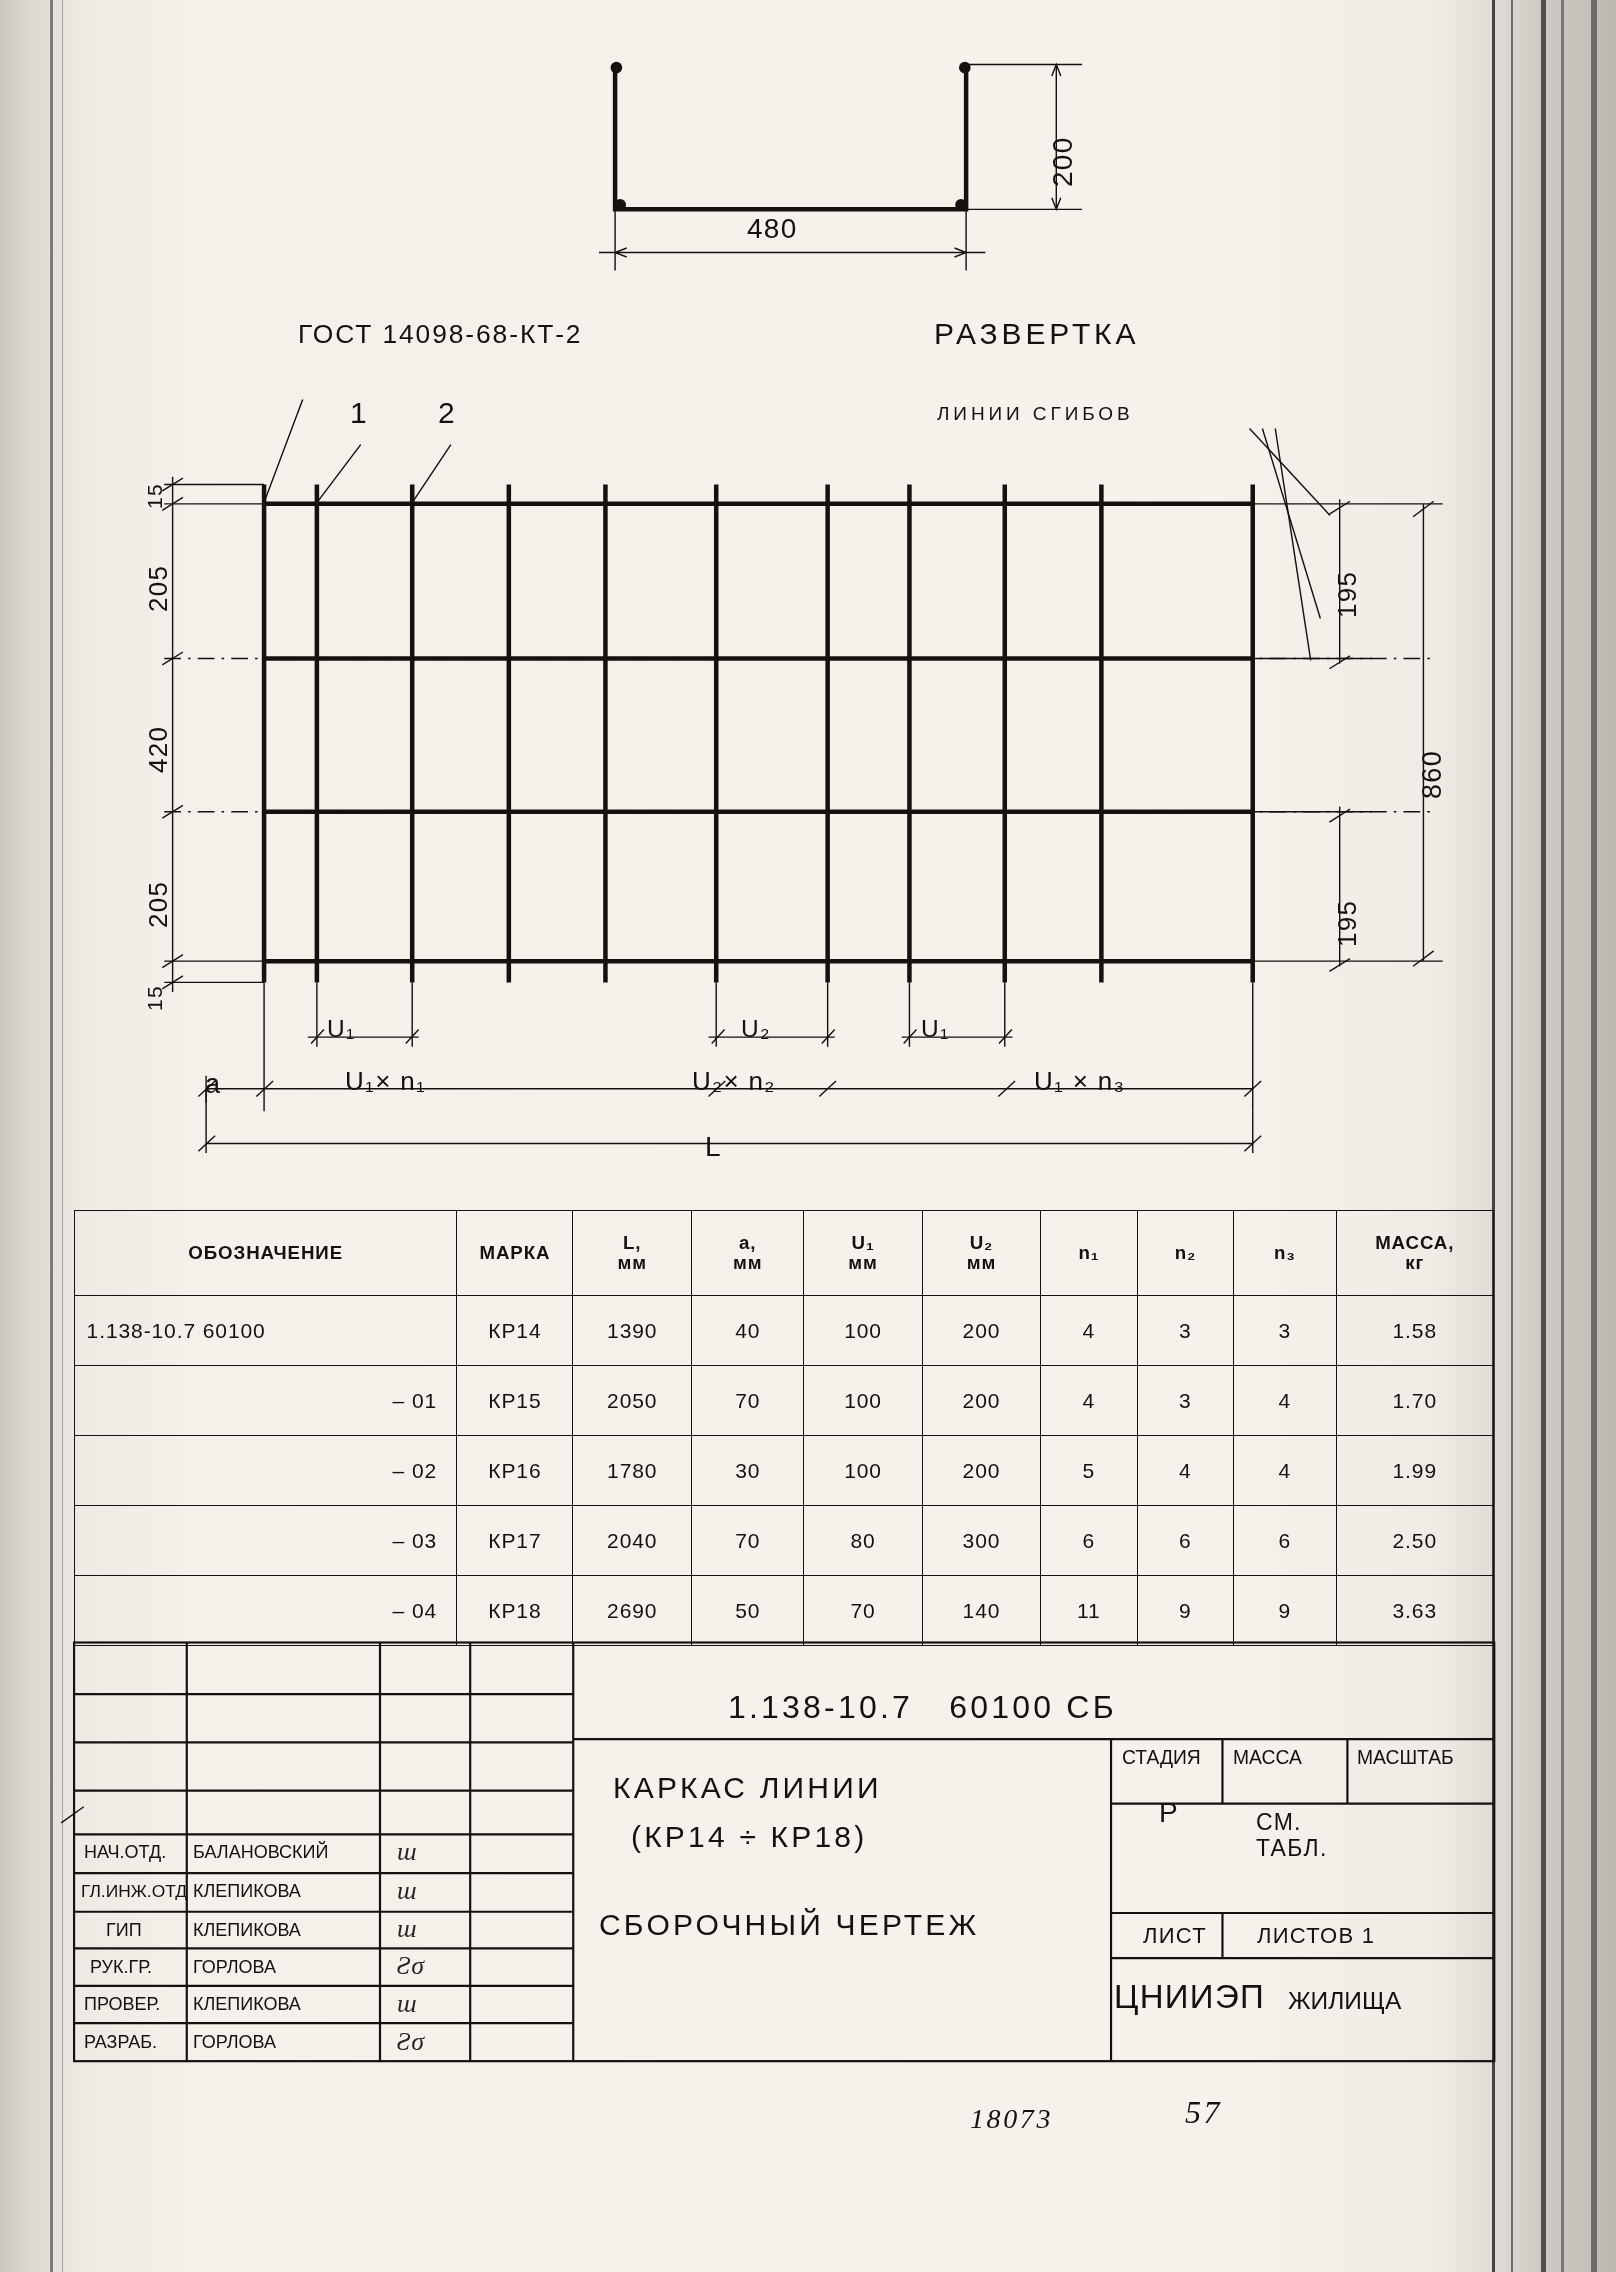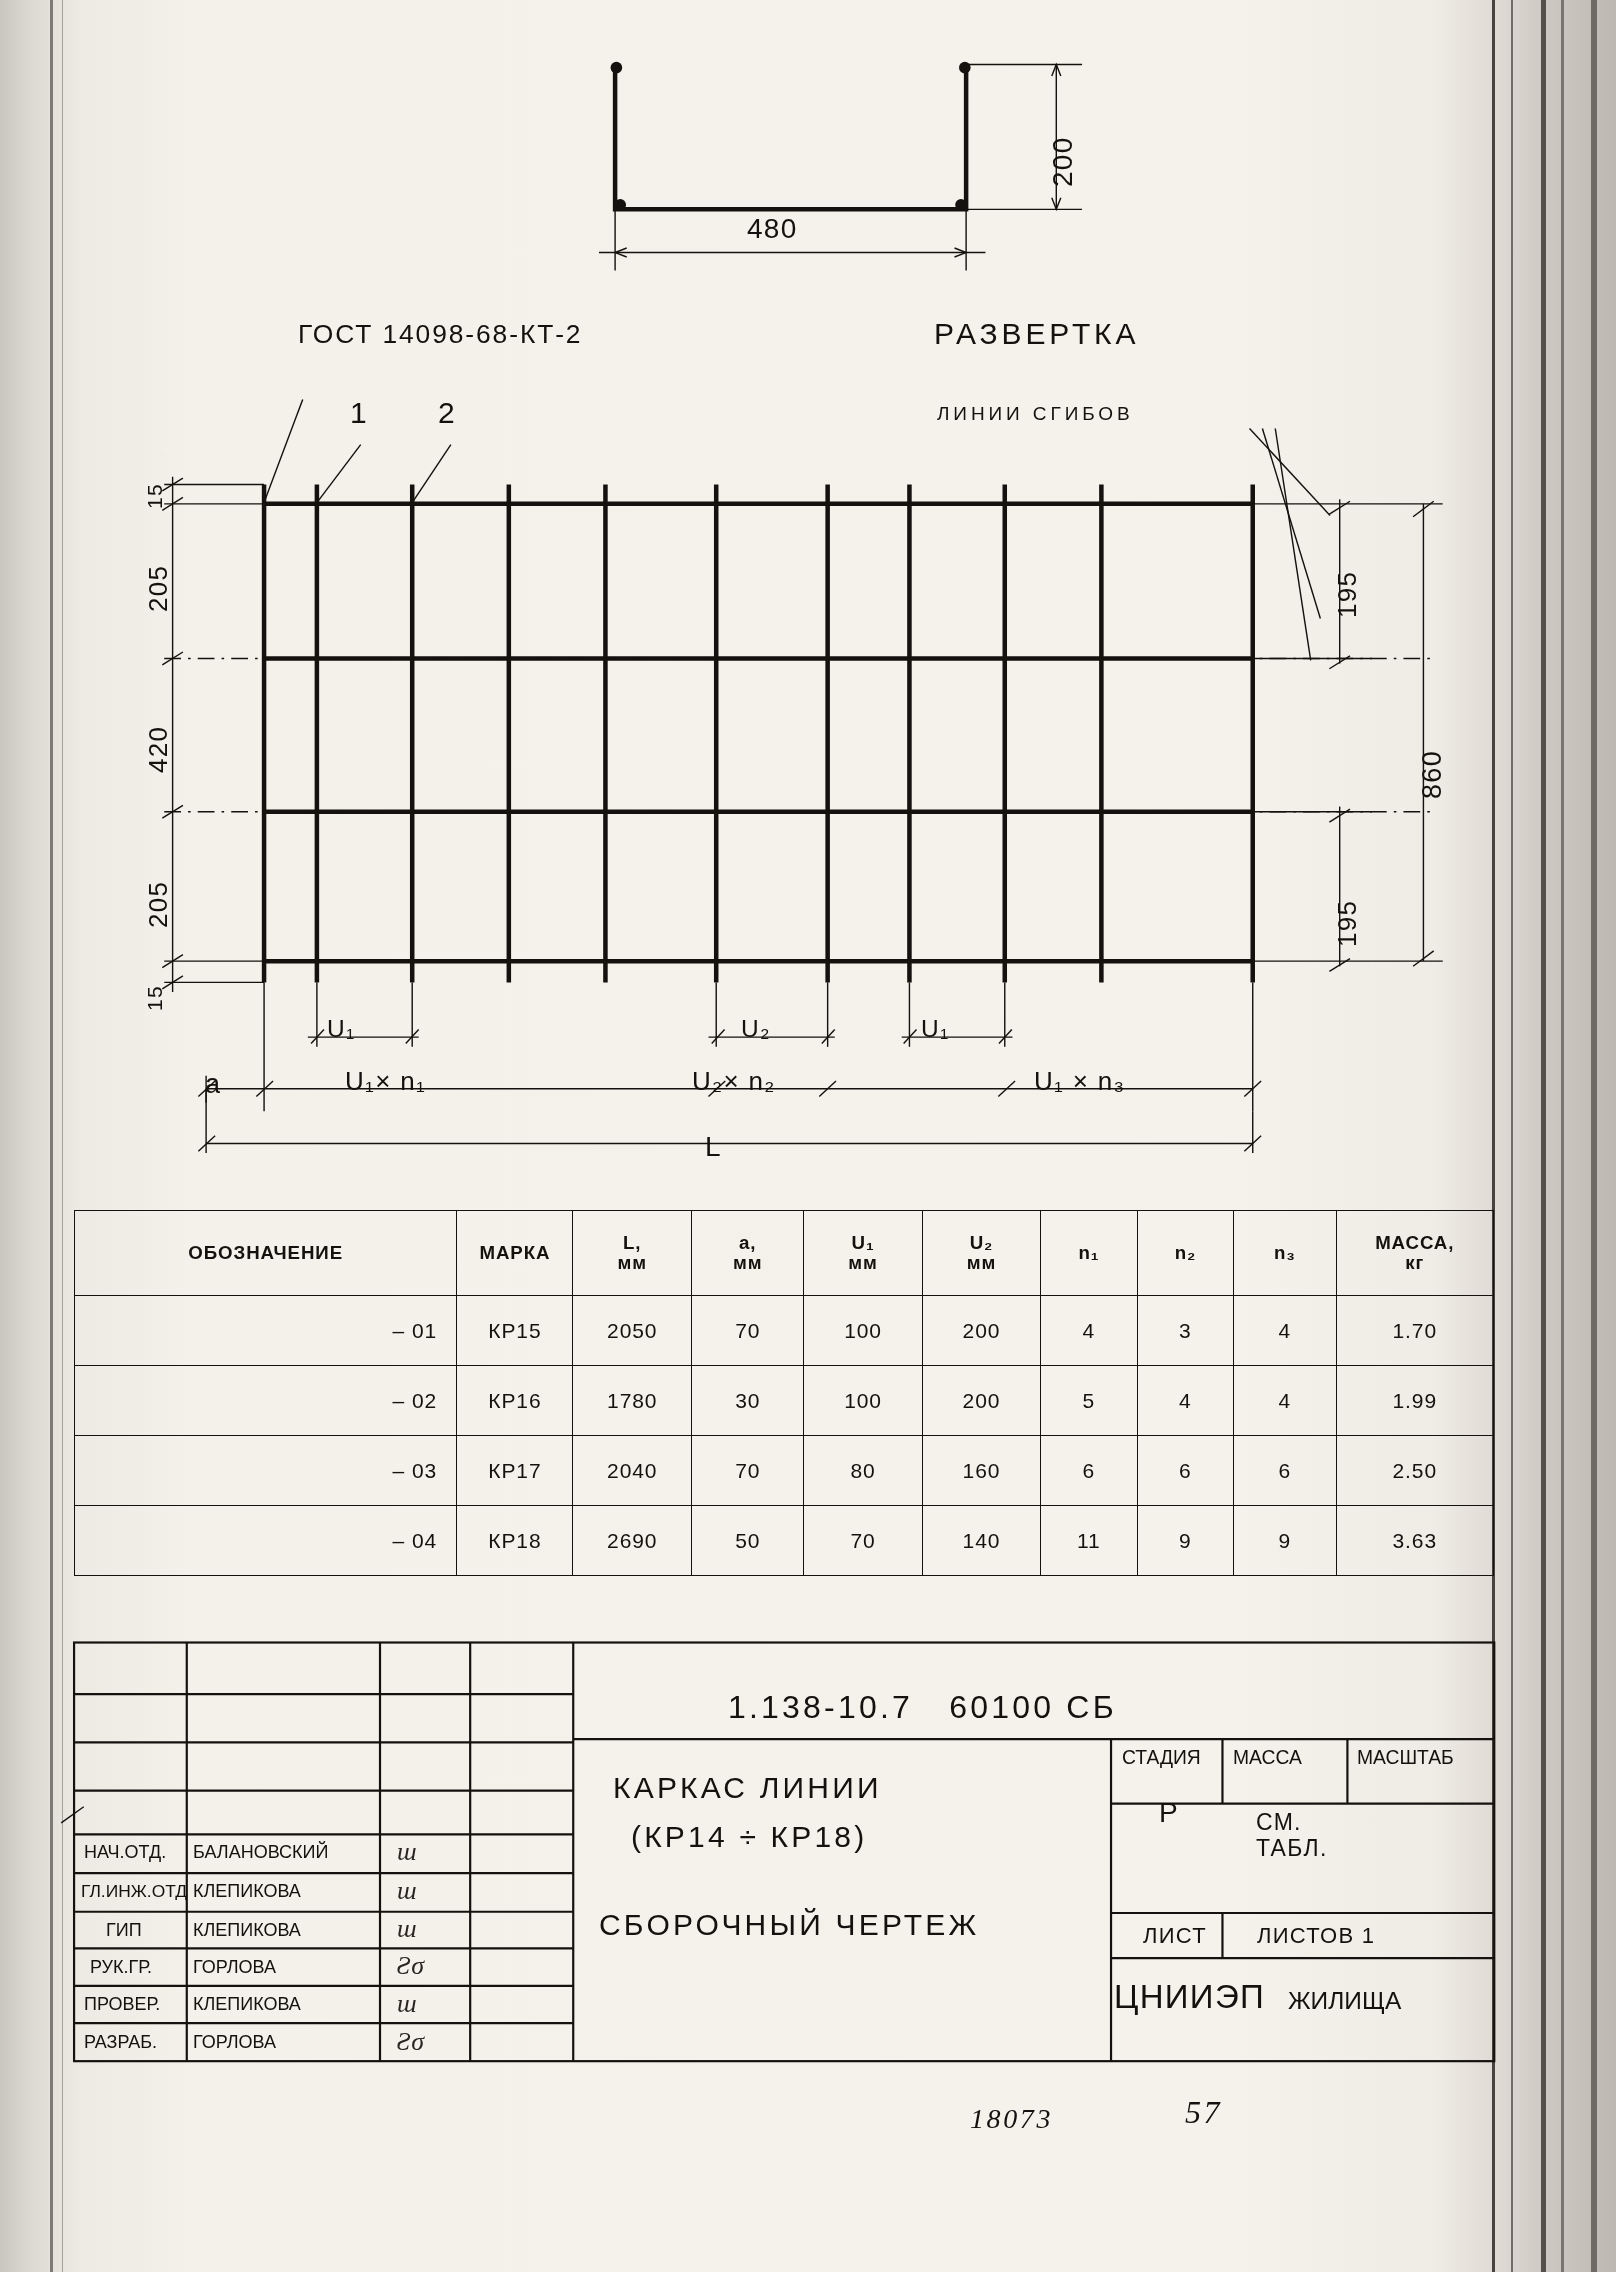--- a/index.html
+++ b/index.html
@@ -252,20 +252,32 @@
 мм</span></th>
         <th class="hdr" style="width:97px;">n₁</th>
         <th class="hdr" style="width:97px;">n₂</th>
         <th class="hdr" style="width:103px;">n₃</th>
         <th class="hdr" style="width:158px;white-space:pre-line;"><span>МАССА,
 кг</span></th>
       </tr>
     </thead>
     <tbody>
       <tr style="height:70px;">
+        <td style="text-align:left;padding-left:11.6px;font-size:21px;">1.138-10.7 60100</td>
+        <td style="font-size:21px;">КР14</td>
+        <td style="font-size:21px;">1390</td>
+        <td style="font-size:21px;">40</td>
+        <td style="font-size:21px;">100</td>
+        <td style="font-size:21px;">200</td>
+        <td style="font-size:21px;">4</td>
+        <td style="font-size:21px;">3</td>
+        <td style="font-size:21px;">3</td>
+        <td style="font-size:21px;">1.58</td>
+      </tr>
+      <tr style="height:70px;">
         <td style="text-align:right;padding-right:19.3px;font-size:21px;">– 01</td>
         <td style="font-size:21px;">КР15</td>
         <td style="font-size:21px;">2050</td>
         <td style="font-size:21px;">70</td>
         <td style="font-size:21px;">100</td>
         <td style="font-size:21px;">200</td>
         <td style="font-size:21px;">4</td>
         <td style="font-size:21px;">3</td>
         <td style="font-size:21px;">4</td>
         <td style="font-size:21px;">1.70</td>
@@ -281,21 +293,21 @@
         <td style="font-size:21px;">4</td>
         <td style="font-size:21px;">4</td>
         <td style="font-size:21px;">1.99</td>
       </tr>
       <tr style="height:70px;">
         <td style="text-align:right;padding-right:19.3px;font-size:21px;">– 03</td>
         <td style="font-size:21px;">КР17</td>
         <td style="font-size:21px;">2040</td>
         <td style="font-size:21px;">70</td>
         <td style="font-size:21px;">80</td>
-        <td style="font-size:21px;">160</td>
+        <td style="font-size:21px;">300</td>
         <td style="font-size:21px;">6</td>
         <td style="font-size:21px;">6</td>
         <td style="font-size:21px;">6</td>
         <td style="font-size:21px;">2.50</td>
       </tr>
       <tr style="height:70px;">
         <td style="text-align:right;padding-right:19.3px;font-size:21px;">– 04</td>
         <td style="font-size:21px;">КР18</td>
         <td style="font-size:21px;">2690</td>
         <td style="font-size:21px;">50</td>

